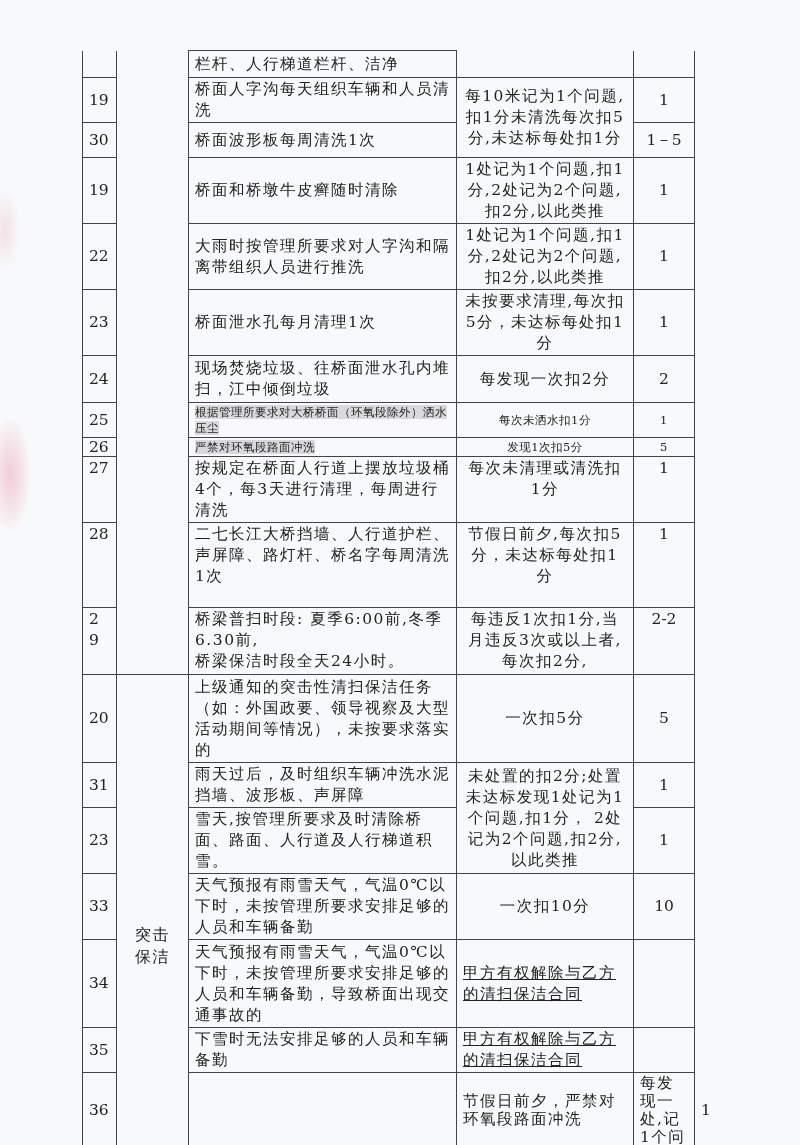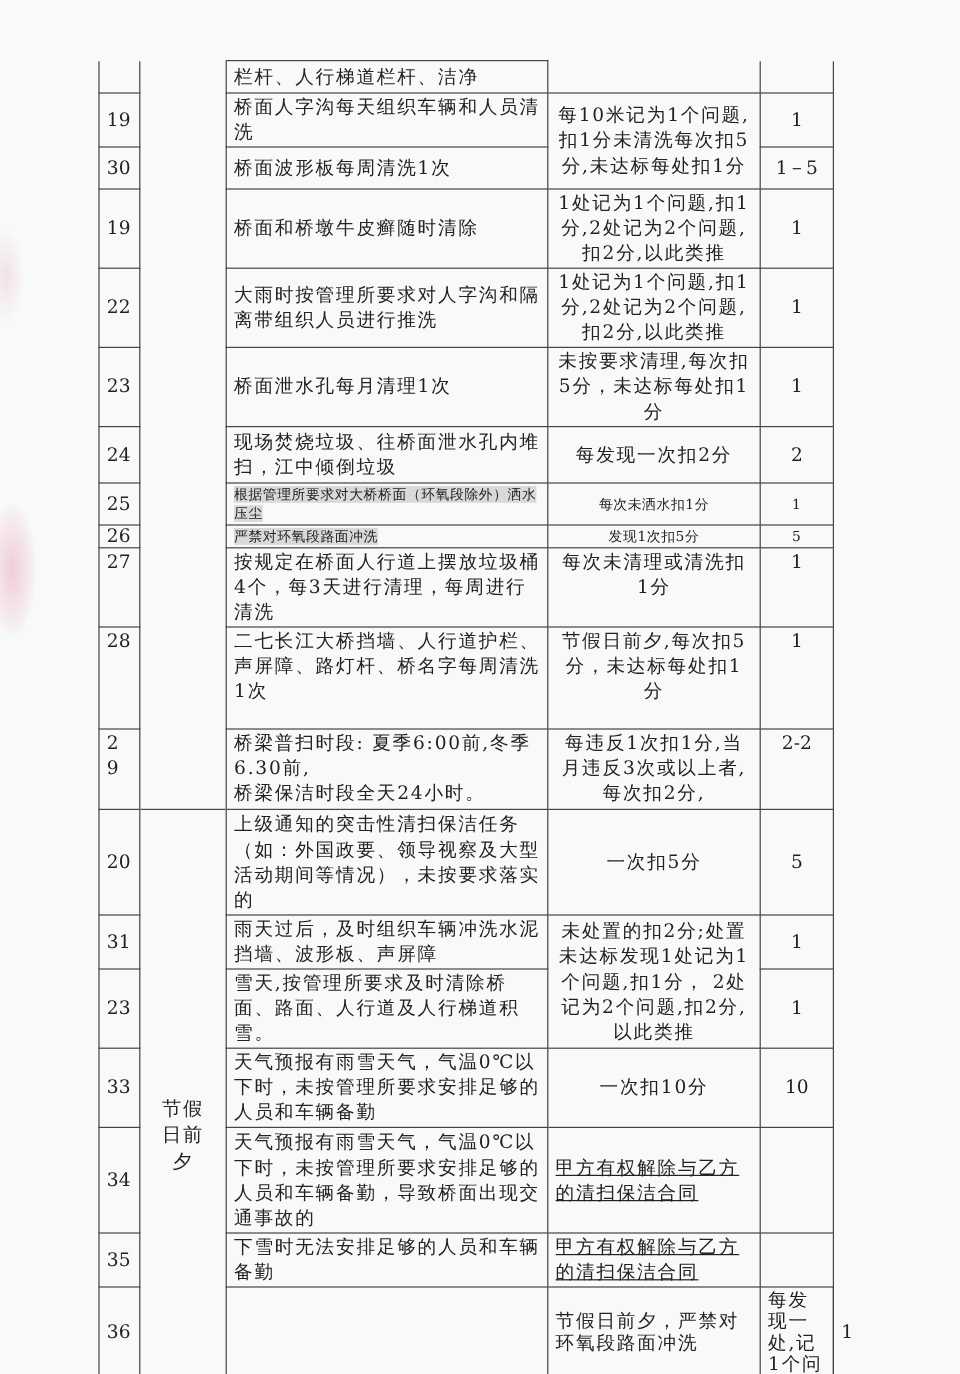--- a/index.html
+++ b/index.html
@@ -137,21 +137,21 @@
     <td class="no top">2 9</td>
     <td class="req top" style="white-space:pre-line">桥梁普扫时段: 夏季6:00前,冬季6.30前,
 桥梁保洁时段全天24小时。</td>
     <td class="pen top">每违反1次扣1分,当月违反3次或以上者,每次扣2分,</td>
     <td class="pts top">2-2</td>
   </tr>
 
   <tr style="height:88px">
     <td class="no">20</td>
     <td class="cat" rowspan="7" style="border-top:1.5px solid #444;border-bottom:1.5px solid #444;vertical-align:middle">
-          <div style="width:44px;margin:0 auto;line-height:22px;font-size:16px;padding-top:70px">节假日前夕</div>
+          <div style="width:44px;margin:0 auto;line-height:22px;font-size:16px;padding-top:70px">突击保洁</div>
         </td>
     <td class="req">上级通知的突击性清扫保洁任务（如：外国政要、领导视察及大型活动期间等情况），未按要求落实的</td>
     <td class="pen">一次扣5分</td>
     <td class="pts">5</td>
   </tr>
 
   <tr style="height:44px">
     <td class="no">31</td>
     <td class="req">雨天过后，及时组织车辆冲洗水泥挡墙、波形板、声屏障</td>
     <td class="pen" rowspan="2">未处置的扣2分;处置未达标发现1处记为1个问题,扣1分， 2处记为2个问题,扣2分,以此类推</td>

